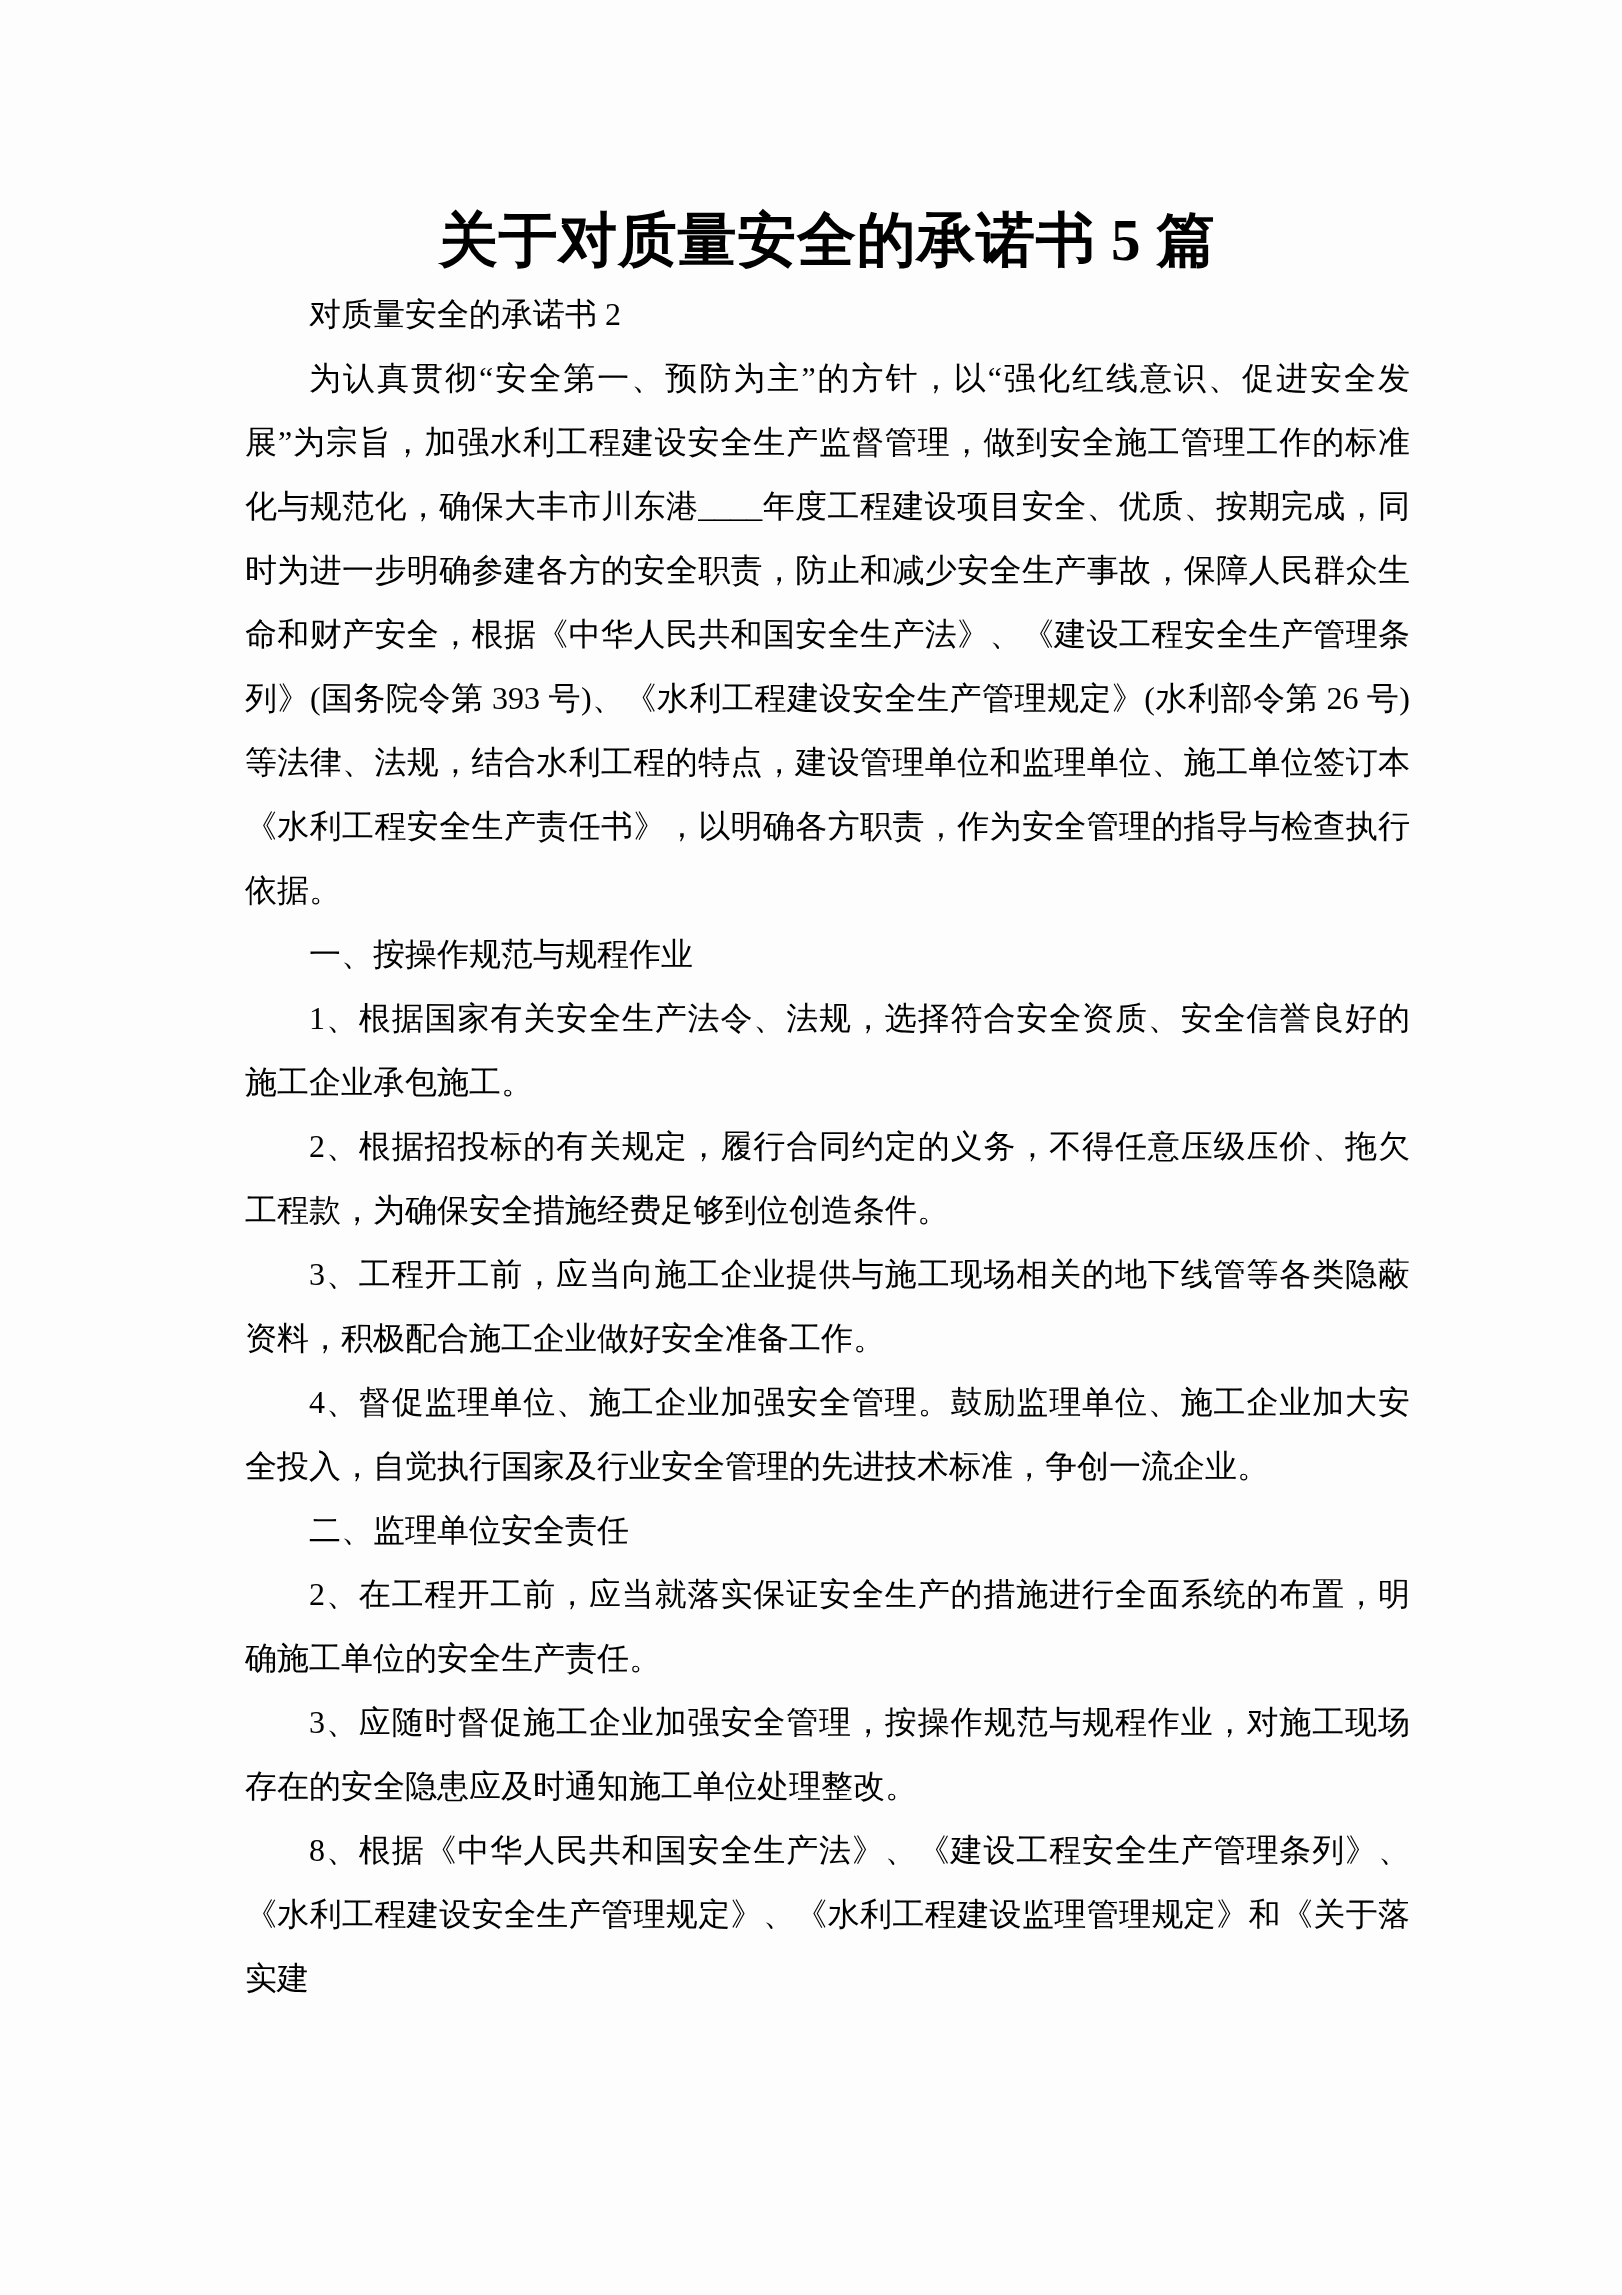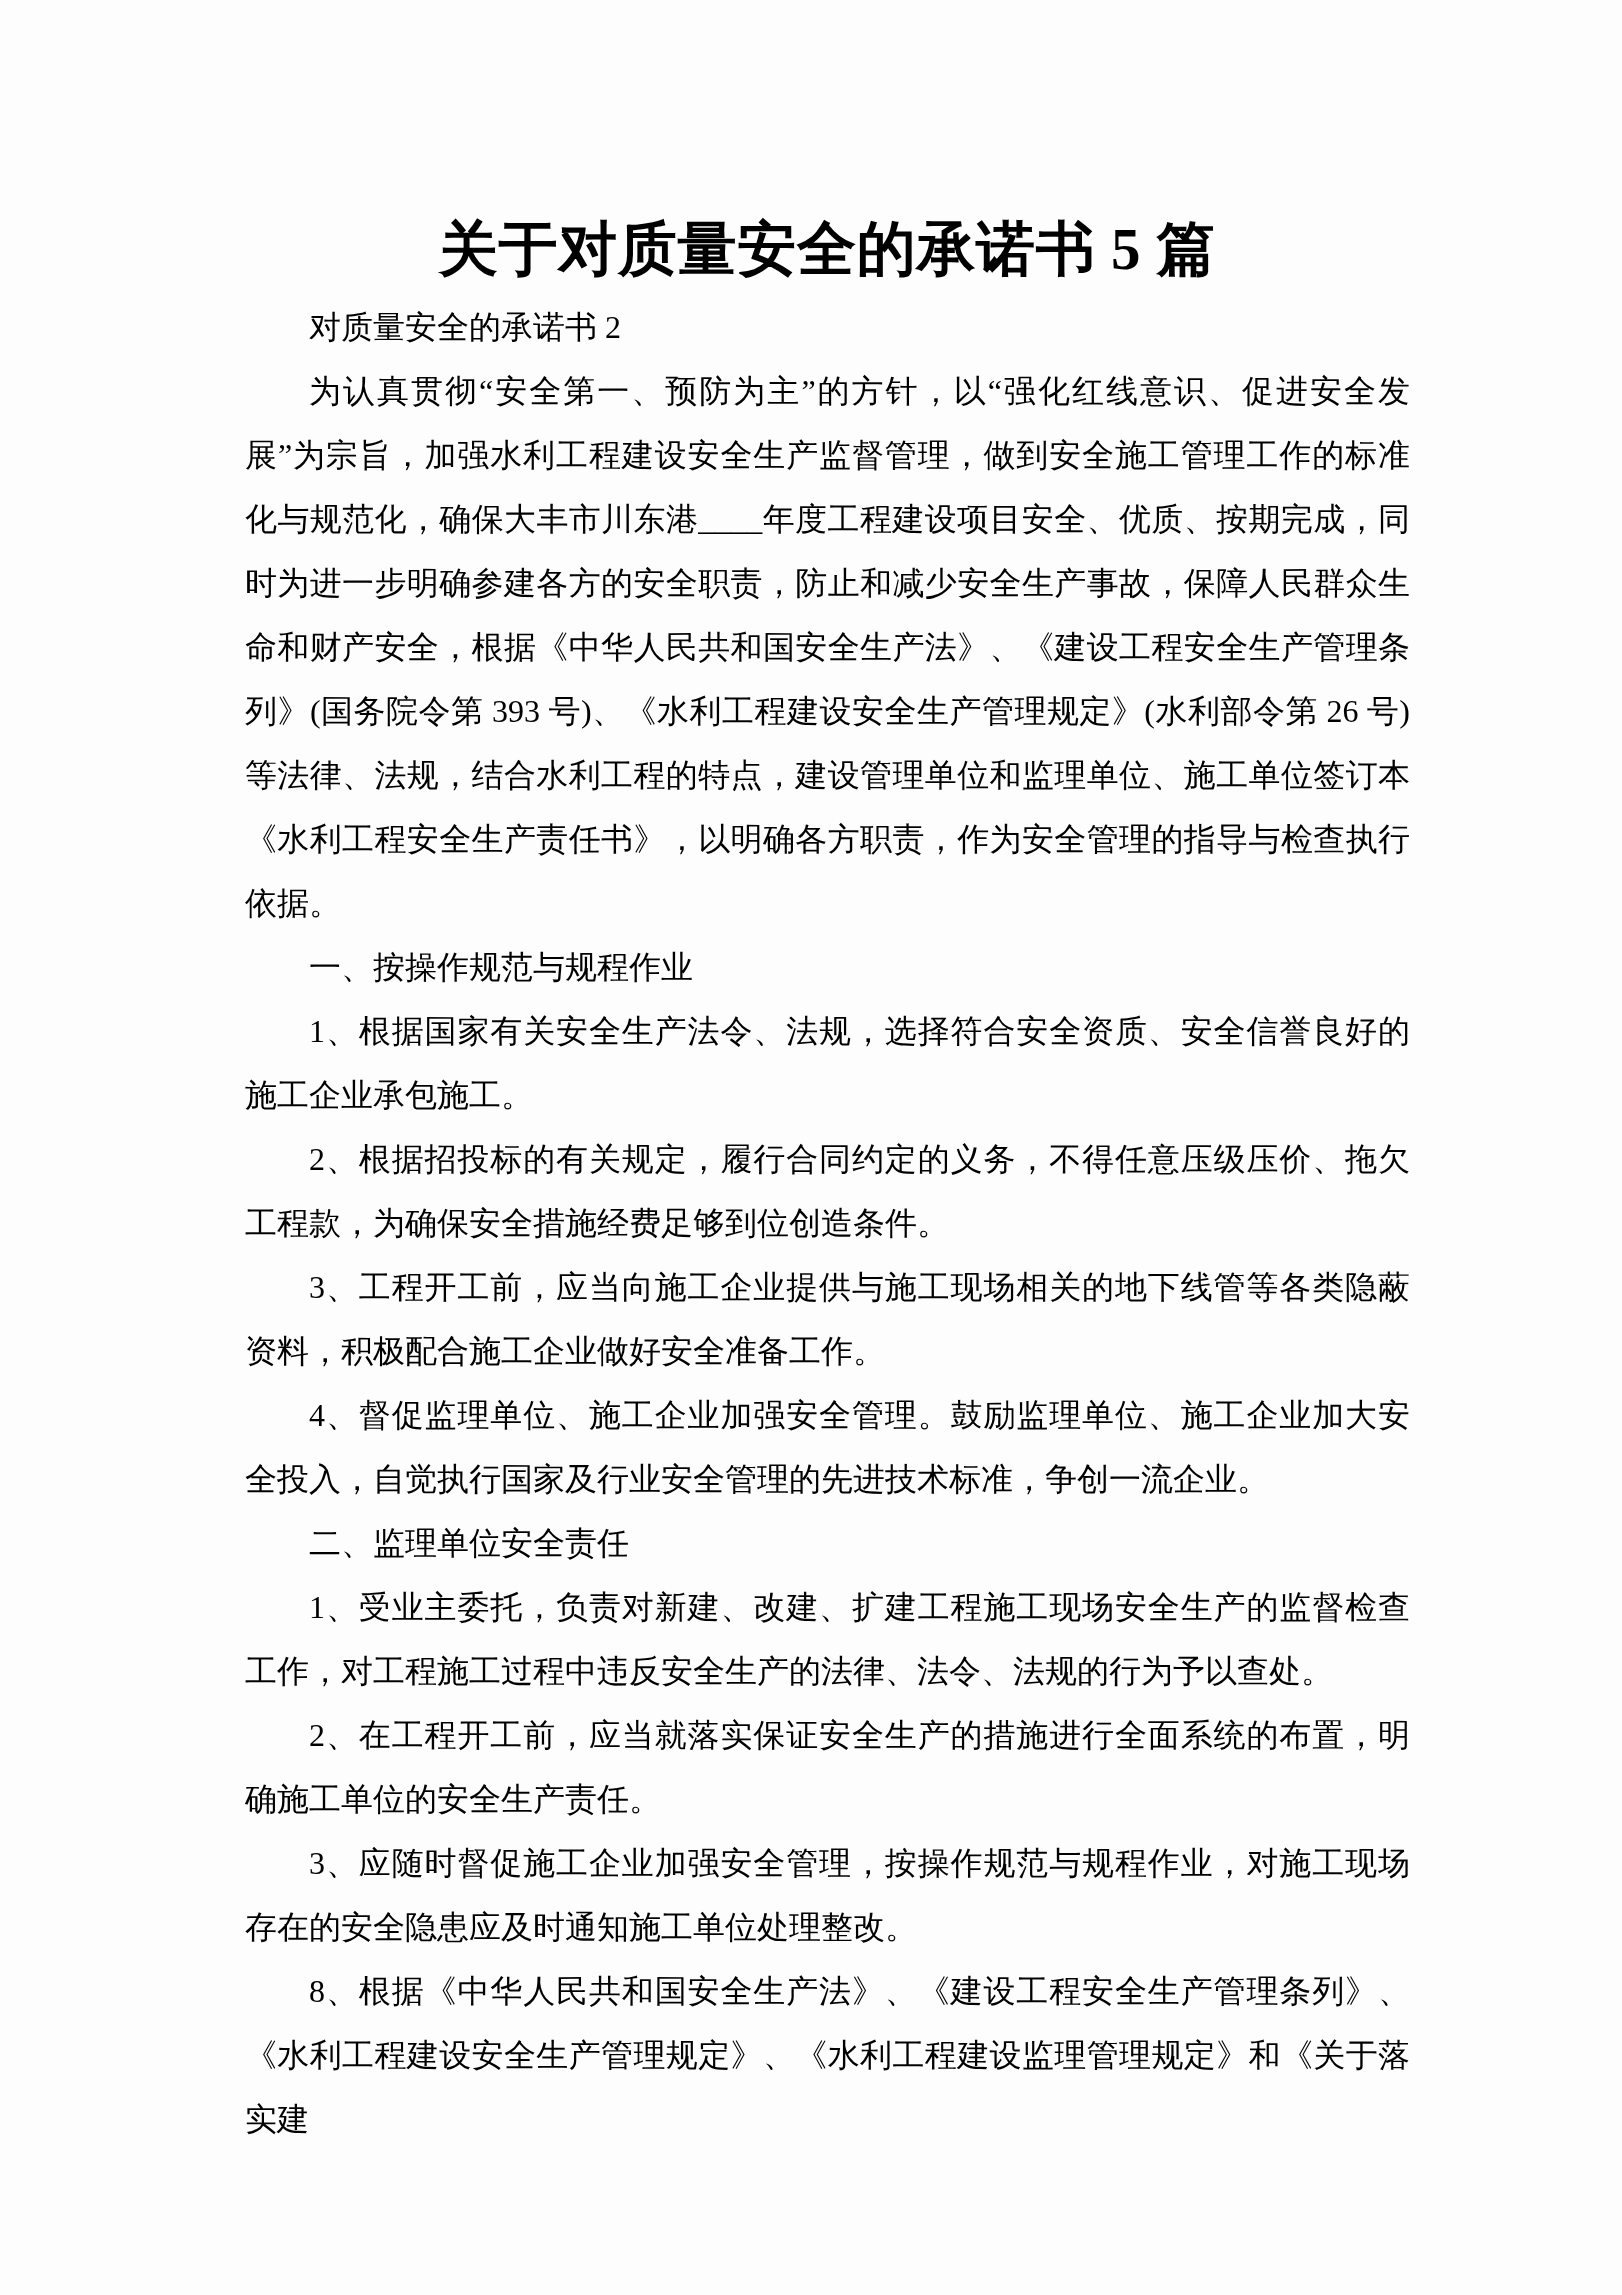--- a/index.html
+++ b/index.html
@@ -15,21 +15,21 @@
     height: 2295px;
     margin: 0 auto;
     background: #fdfdfd;
     color: #000000;
     font-family: "Liberation Serif", "DejaVu Serif", serif;
     overflow: hidden;
     box-sizing: border-box;
     padding: 203px 213px 0 245px;
   }
   .doc-title {
-    margin: 12px;
+    margin: 3px;
     padding: 0;
     text-align: center;
     font-size: 59px;
     font-weight: bold;
     line-height: 68px;
     letter-spacing: 0.7px;
     white-space: nowrap;
   }
   .doc-body {
     margin-top: 7.9px;
@@ -51,19 +51,18 @@
   <h1 class="doc-title">关于对质量安全的承诺书 5 篇</h1>
   <div class="doc-body">
       <p class="para">对质量安全的承诺书 2</p>
       <p class="para">为认真贯彻“安全第一、预防为主”的方针，以“强化红线意识、促进安全发展”为宗旨，加强水利工程建设安全生产监督管理，做到安全施工管理工作的标准化与规范化，确保大丰市川东港____年度工程建设项目安全、优质、按期完成，同时为进一步明确参建各方的安全职责，防止和减少安全生产事故，保障人民群众生命和财产安全，根据《中华人民共和国安全生产法》、《建设工程安全生产管理条列》(国务院令第 393 号)、《水利工程建设安全生产管理规定》(水利部令第 26 号)等法律、法规，结合水利工程的特点，建设管理单位和监理单位、施工单位签订本《水利工程安全生产责任书》，以明确各方职责，作为安全管理的指导与检查执行依据。</p>
       <p class="para">一、按操作规范与规程作业</p>
       <p class="para">1、根据国家有关安全生产法令、法规，选择符合安全资质、安全信誉良好的施工企业承包施工。</p>
       <p class="para">2、根据招投标的有关规定，履行合同约定的义务，不得任意压级压价、拖欠工程款，为确保安全措施经费足够到位创造条件。</p>
       <p class="para">3、工程开工前，应当向施工企业提供与施工现场相关的地下线管等各类隐蔽资料，积极配合施工企业做好安全准备工作。</p>
       <p class="para">4、督促监理单位、施工企业加强安全管理。鼓励监理单位、施工企业加大安全投入，自觉执行国家及行业安全管理的先进技术标准，争创一流企业。</p>
       <p class="para">二、监理单位安全责任</p>
-      <p class="para">1、受业主委托，负责对新建、改建、扩建工程施工现场安全生产的监督检查工作，对工程施工过程中违反安全生产的法律、法令、法规的行为予以查处。</p>
       <p class="para">2、在工程开工前，应当就落实保证安全生产的措施进行全面系统的布置，明确施工单位的安全生产责任。</p>
       <p class="para">3、应随时督促施工企业加强安全管理，按操作规范与规程作业，对施工现场存在的安全隐患应及时通知施工单位处理整改。</p>
       <p class="para">8、根据《中华人民共和国安全生产法》、《建设工程安全生产管理条列》、《水利工程建设安全生产管理规定》、《水利工程建设监理管理规定》和《关于落实建</p>
     </div>
 </div>
 
 
 </body></html>

